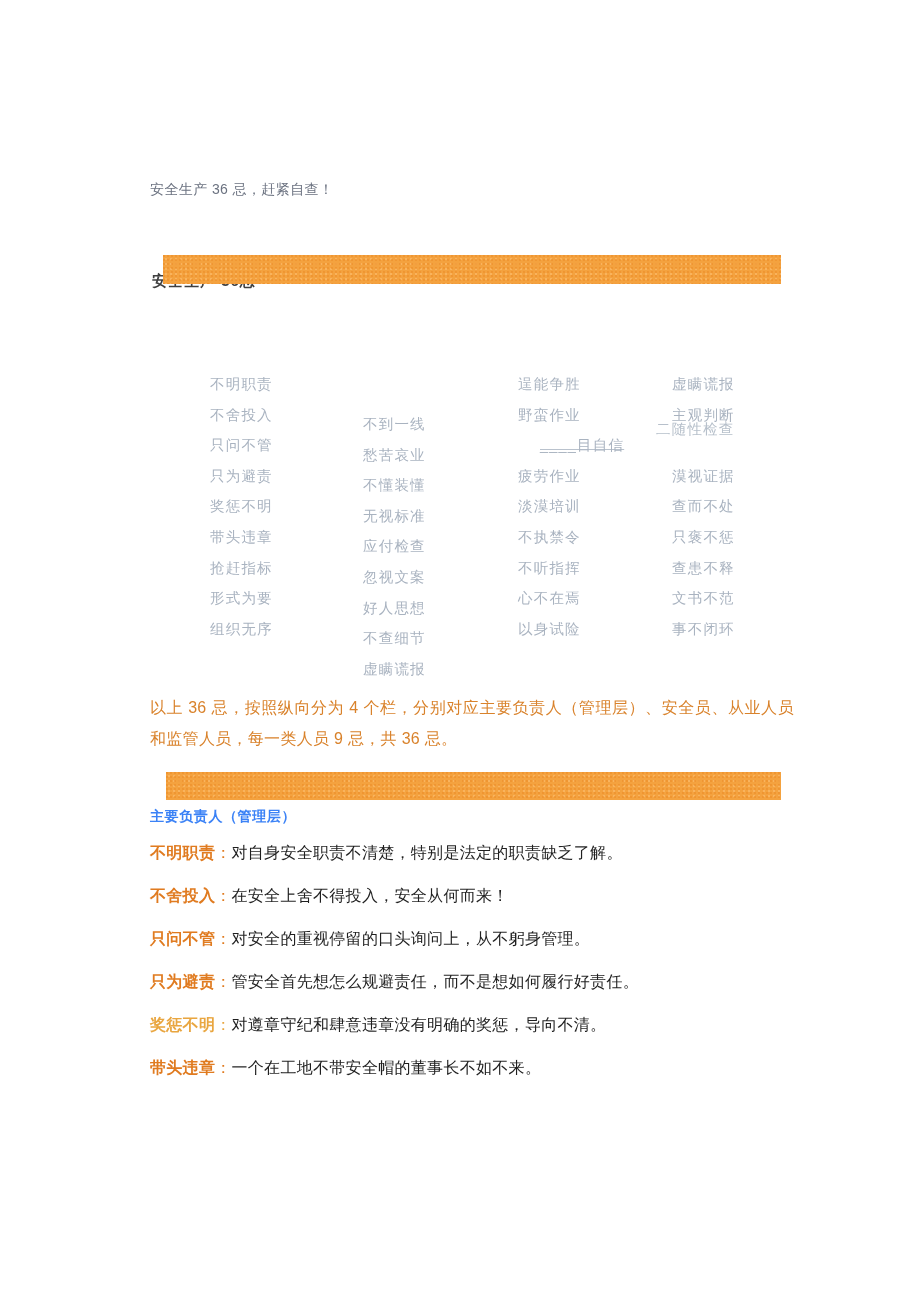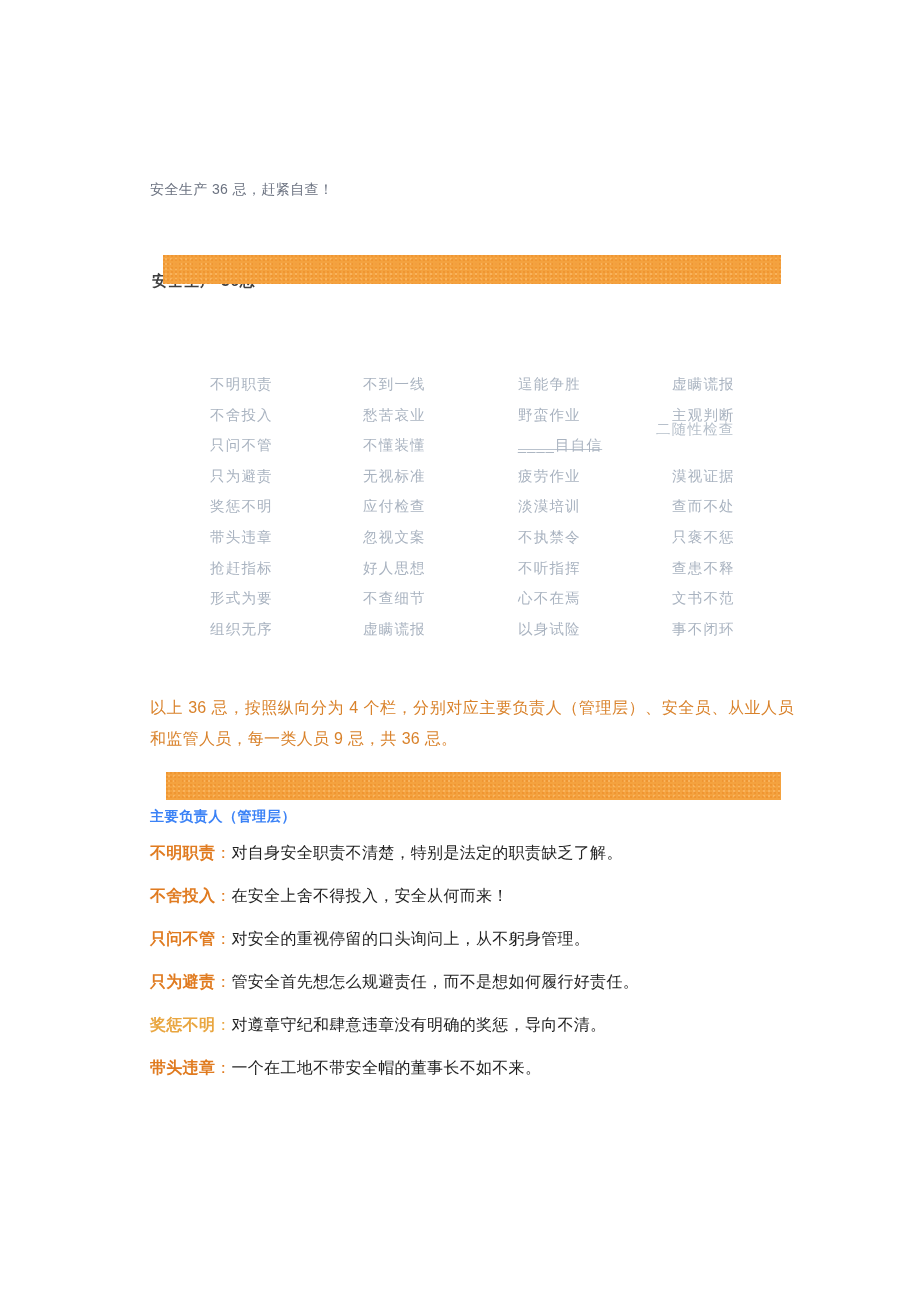--- a/index.html
+++ b/index.html
@@ -74,29 +74,30 @@
   }
   .grid-cell {
     position: absolute;
     font-size: 14.5px;
     line-height: 20px;
     color: #a9b3c0;
     letter-spacing: 1.2px;
     white-space: nowrap;
   }
   .c0 { left: 12px; }
-  .c1 { left: 165px; }
+  .c1 { left: 165px; margin-top: 40px; }
   .c2 { left: 320px; }
   .c3 { left: 474px; }
 
   
   .cell-struck {
     text-decoration: underline;
     text-decoration-color: #b9c2cd;
     text-underline-offset: -1px;
+    margin-left: 22px;
   }
   .cell-raised {
     top: -16px;
     left: 458px;
     color: #b7c0cb;
   }
 
   
   .note {
     position: absolute;

